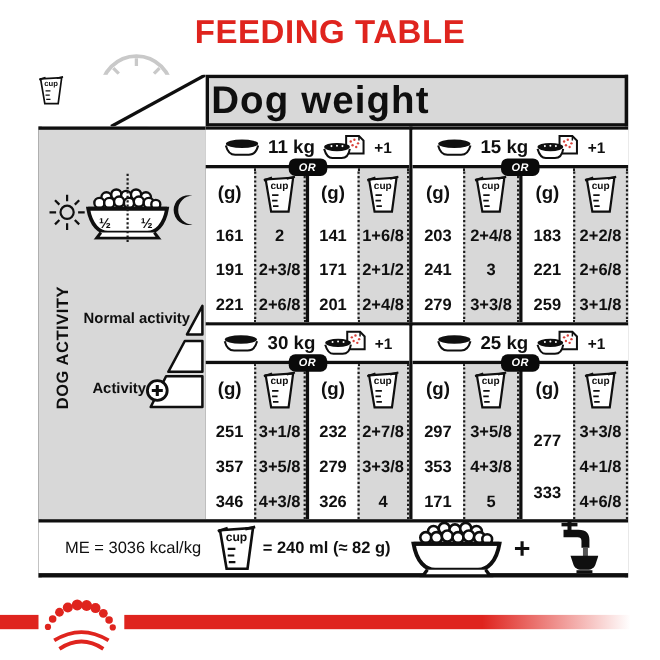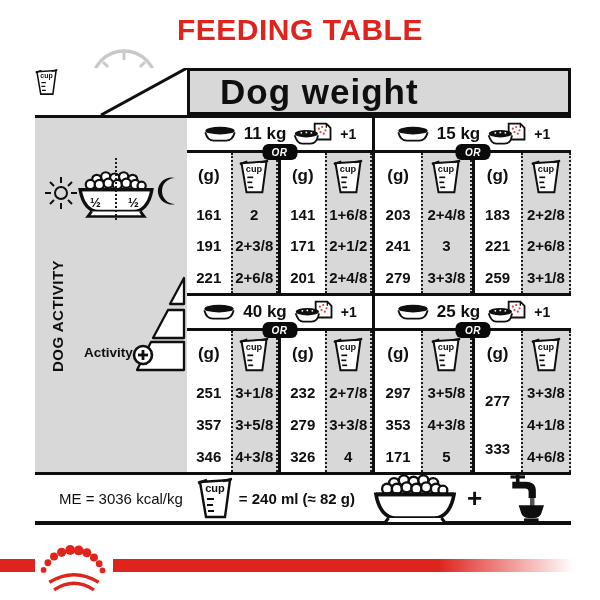--- a/index.html
+++ b/index.html
@@ -14,21 +14,21 @@
   .bowl24 { position:absolute; left:45px; top:74px; }
   .h24 { position:absolute; left:96px; top:70px; font-size:20px; font-weight:bold; }
 
   
   .tbl { position:absolute; left:35px; top:68px; width:536px; height:460px; }
   .corner { position:absolute; left:0; top:0; width:152px; height:47px; background:#fff; }
   .corner svg { position:absolute; left:0; top:0; }
   .cornercup { position:absolute; left:129px; top:15px; }
   .dogweight { position:absolute; left:152px; top:0; width:384px; height:47px;
                background:#d8d8d8; border:3px solid #0f0f0f; display:flex; align-items:center;
-               padding-left:30px; font-size:35px; font-weight:bold; letter-spacing:1px; }
+               padding-left:2px; font-size:35px; font-weight:bold; letter-spacing:1px; }
   .vline { position:absolute; background:#0f0f0f; }
   .v-left { left:0; top:47px; width:3px; height:410px; }
   .v-right { left:533px; top:0px; width:3px; height:457px; }
   .v-sb { left:152px; top:47px; width:3px; height:357px; }
 
   .sidebar { position:absolute; left:0; top:47px; width:152px; height:357px;
              background:#d8d8d8; border-top:3px solid #0f0f0f; }
 
   .section { position:absolute; border-top:3px solid #0f0f0f; background:#fff; }
   .s0 { left:152px; top:47px;  width:185px; height:178px; }
@@ -197,20 +197,21 @@
         <path d="M18,1 A13.5,13.5 0 1,0 18,27 A11,11 0 1,1 18,1 Z" fill="#0f0f0f"></path>
       </svg>
       <svg class="sbowl" width="82" height="49" viewBox="0 0 64 38">
           <use href="#sym-kibble" xlink:href="#sym-kibble"></use>
         </svg>
       <div class="dotline"></div>
       <span class="half l">½</span>
       <span class="half r">½</span>
 
       <div class="axis">DOG ACTIVITY</div>
+      <div class="normal">Normal activity</div>
       <div class="activelbl">Activity</div>
 
       <svg class="tris" width="52" height="104" viewBox="0 0 52 104">
         <g fill="#fff" stroke="#0f0f0f" stroke-width="2.3" stroke-linejoin="round">
           <polygon points="49,4 49,30 35,30"></polygon>
           <polygon points="33,36 49,36 49,64 18,64"></polygon>
           <polygon points="16,68 49,68 49,96 2,96"></polygon>
         </g>
       </svg>
       <svg class="pluscirc" width="22" height="22" viewBox="0 0 22 22">
@@ -320,21 +321,21 @@
           <div class="dc">3+1/8</div>
         </div>
       </div>
     </div>
 
     <div class="section s2">
       <div class="wrow">
         <svg width="34" height="17" viewBox="0 0 44 22">
             <use href="#sym-bowl" xlink:href="#sym-bowl"></use>
           </svg>
-        <span class="wtxt">40 kg</span>
+        <span class="wtxt">30 kg</span>
         <svg width="40" height="25" viewBox="0 0 48 30">
             <use href="#sym-pouch" xlink:href="#sym-pouch"></use>
           </svg>
         <span class="p1">+1</span>
         <div class="orb">
             <span>OR</span>
           </div>
       </div>
       <div class="cols">
         <div class="col g">

